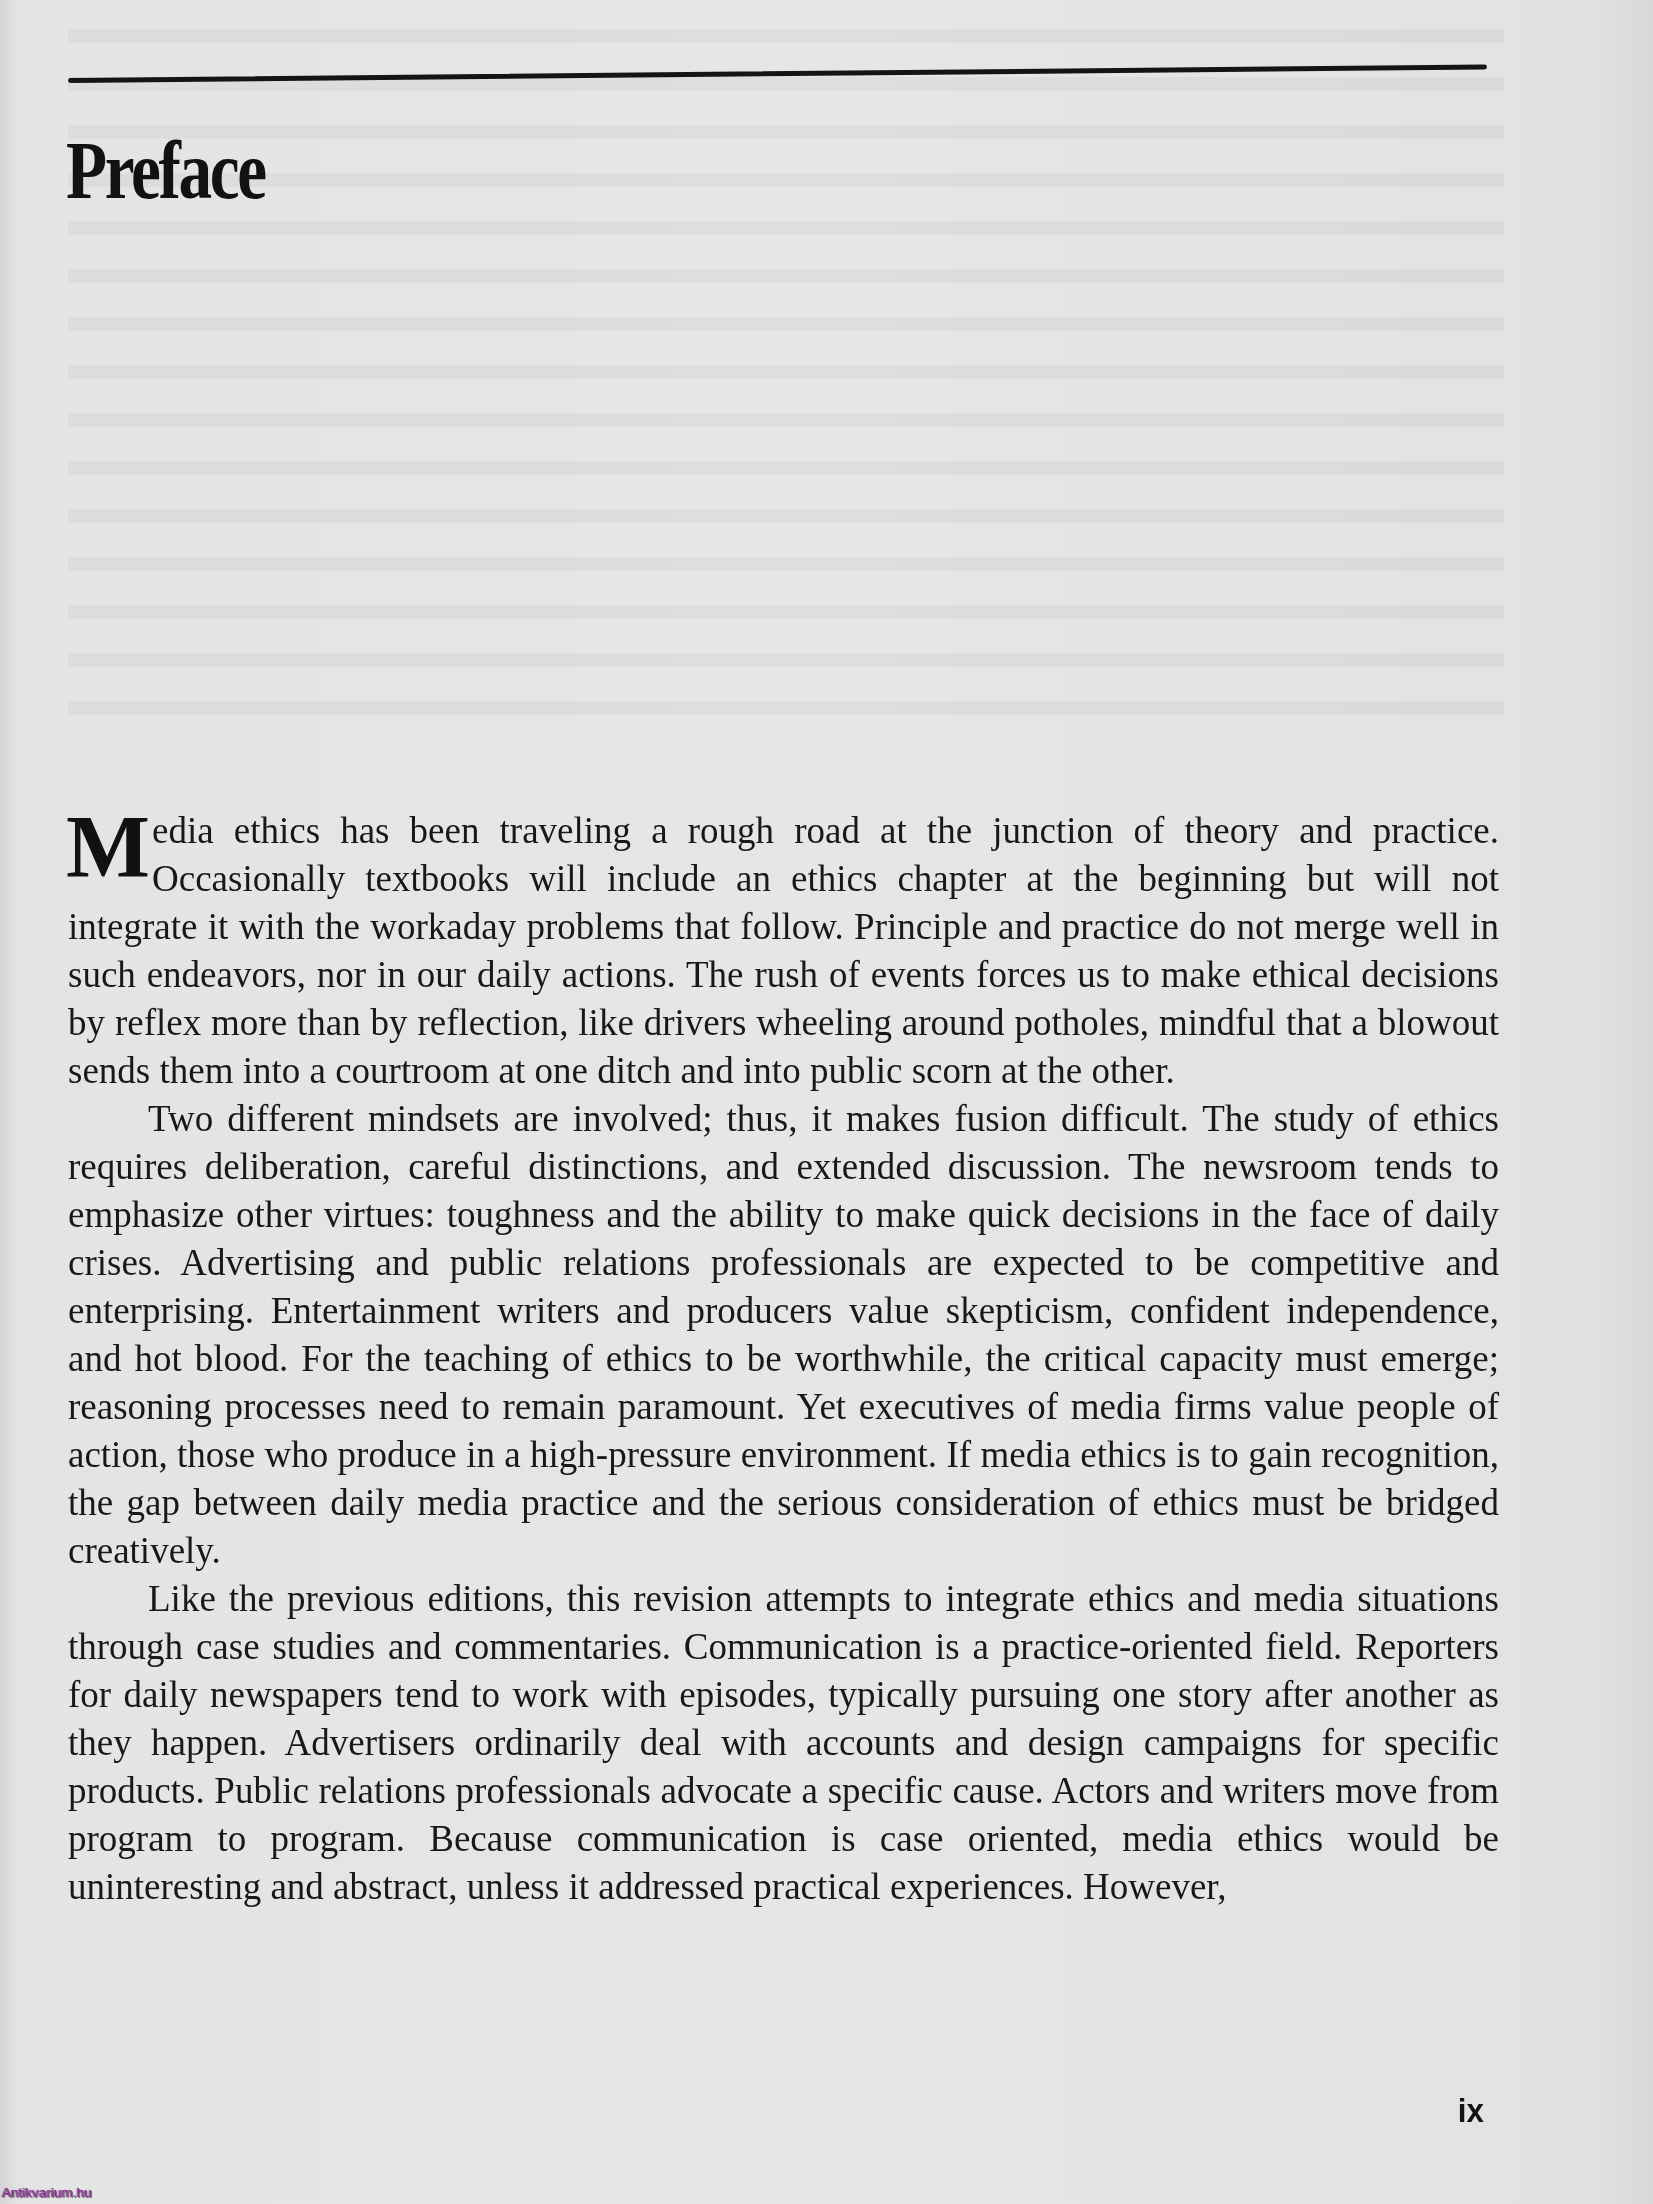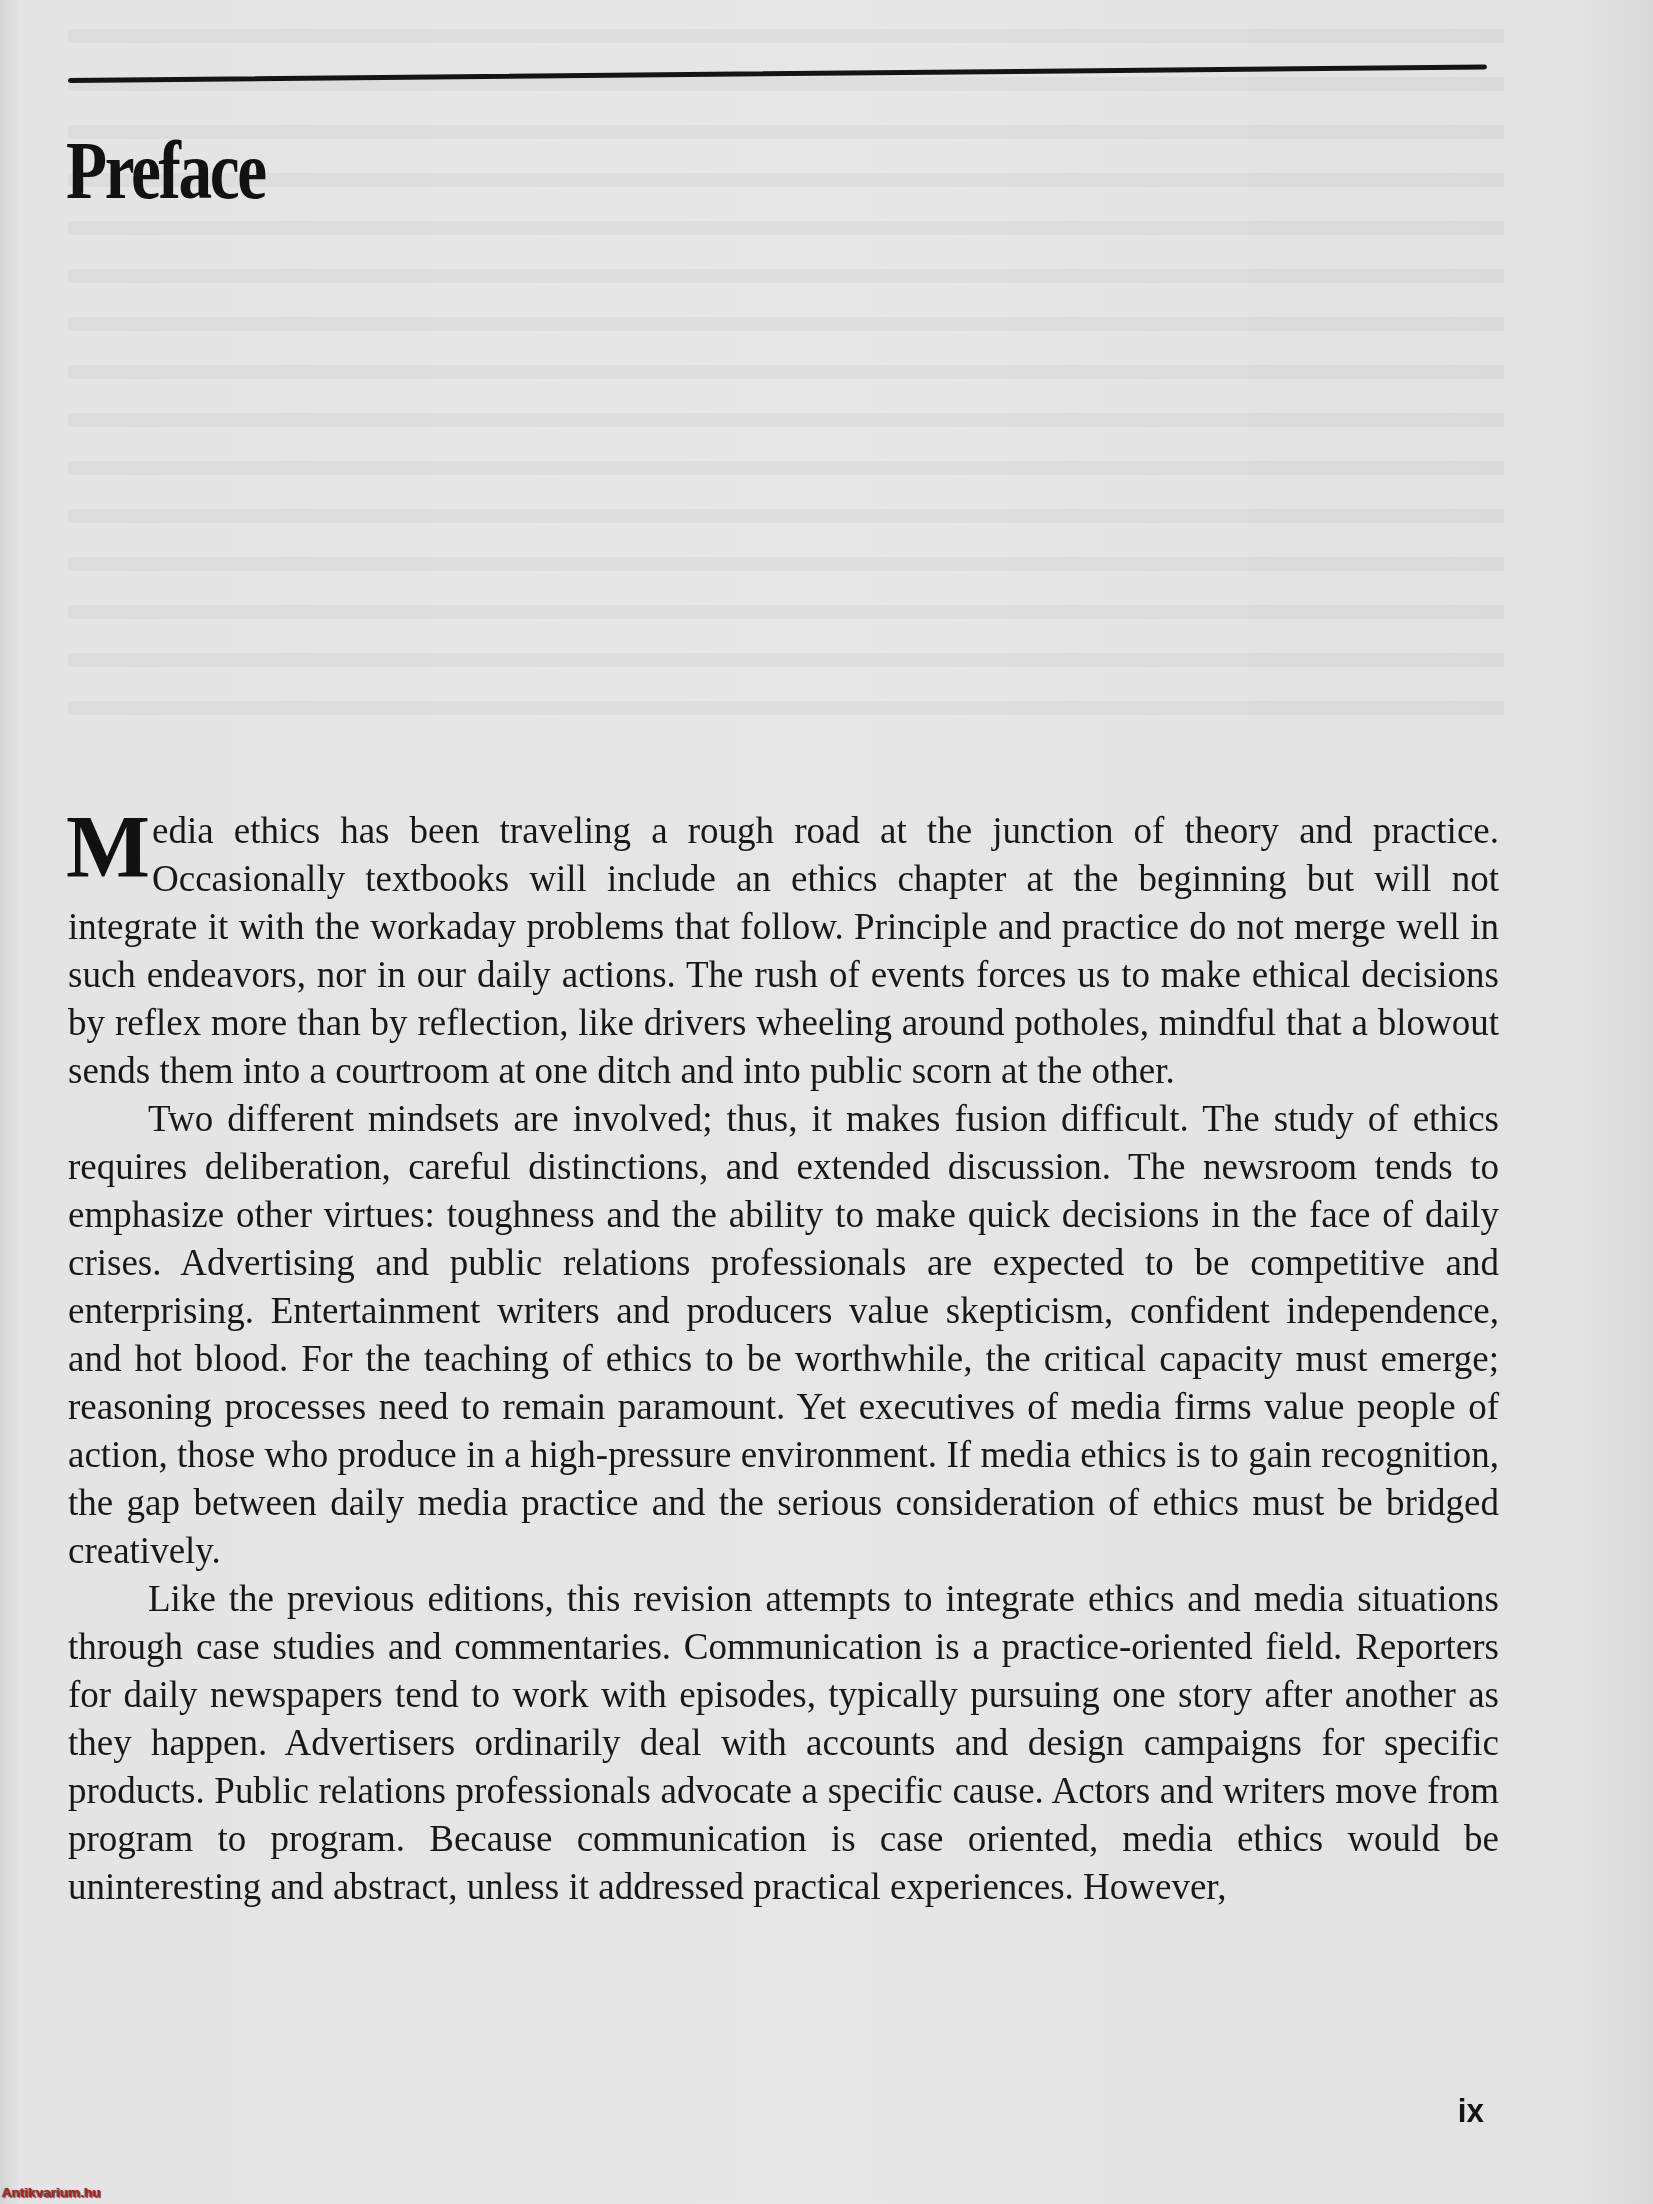--- a/index.html
+++ b/index.html
@@ -81,23 +81,23 @@
       font-weight: bold;
       font-size: 33px;
       color: #141414;
       transform: scaleX(0.95);
     }
     .watermark {
       position: absolute;
       left: 1.9px;
       top: 2185px;
       font-family: "Liberation Sans", "DejaVu Sans", sans-serif;
-      font-weight: bold;
+      font-weight: normal;
       font-size: 13.6px;
-      color: #b91c1c;
+      color: #a21caf;
       text-shadow: 1px 1px 1px #555, -1px 0 1px #777;
     }
   </style>
 </head>
 <body>
 
 <div class="bleed"></div>
 
 <div class="rule"></div>
 

